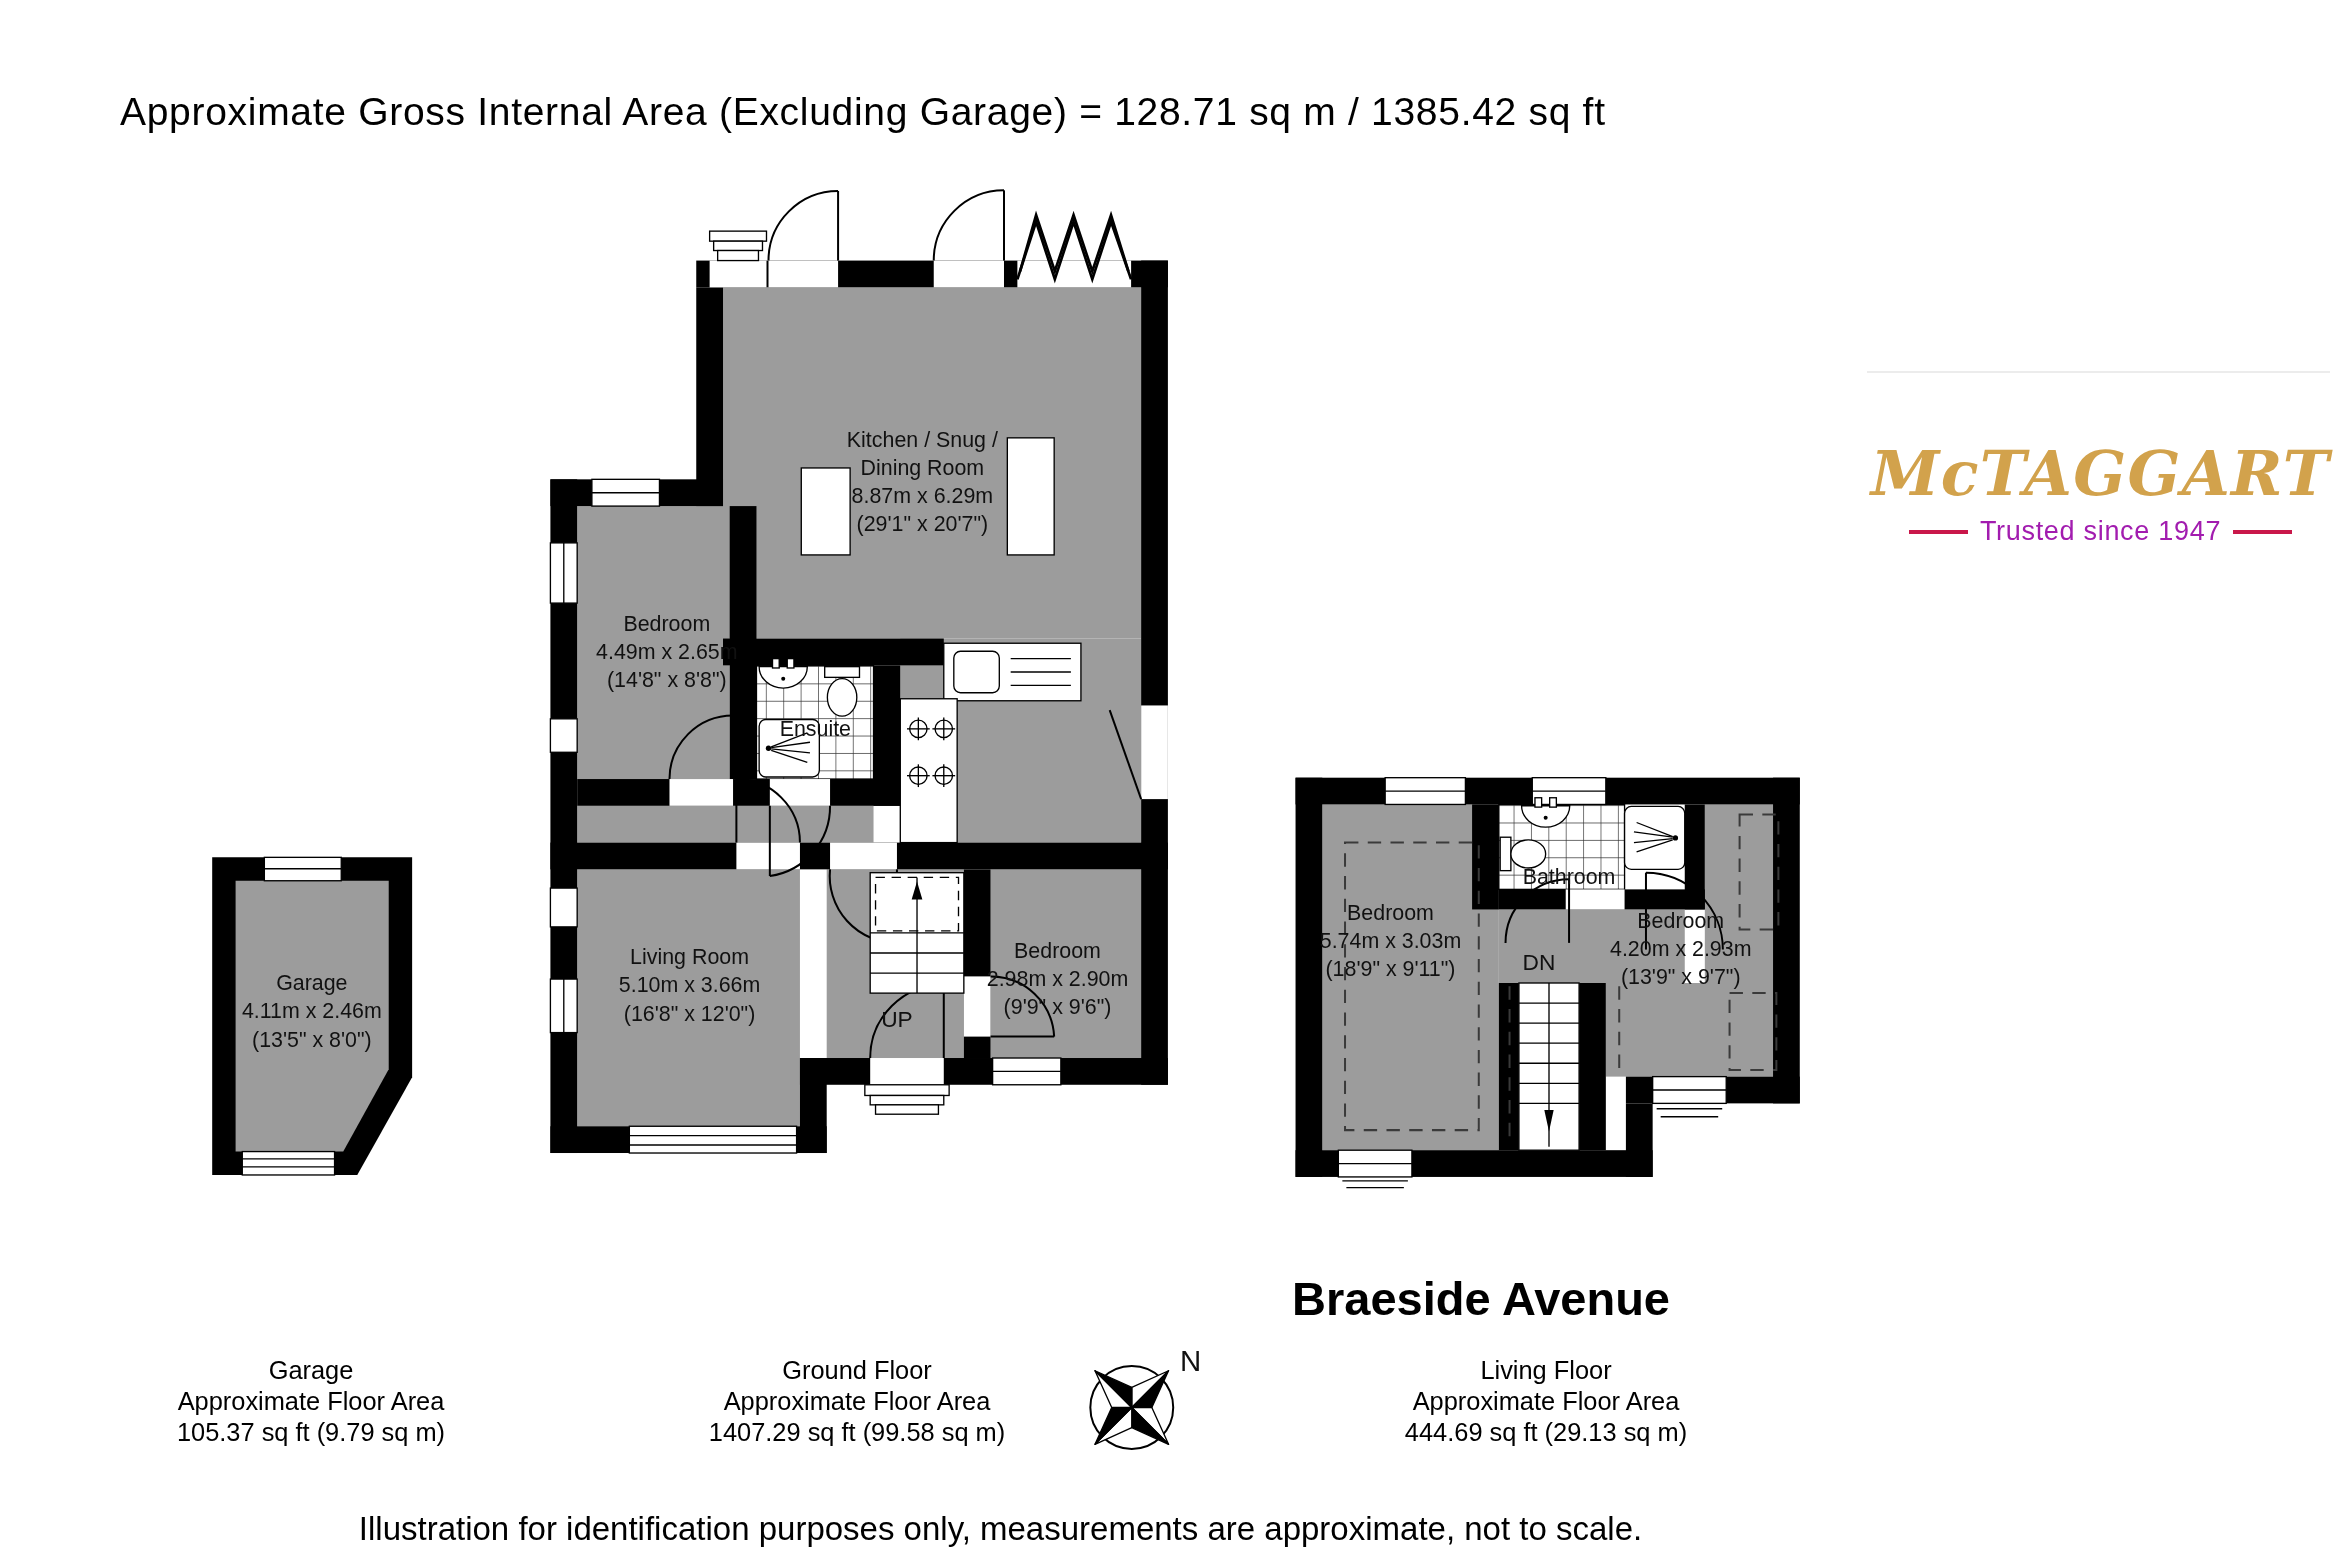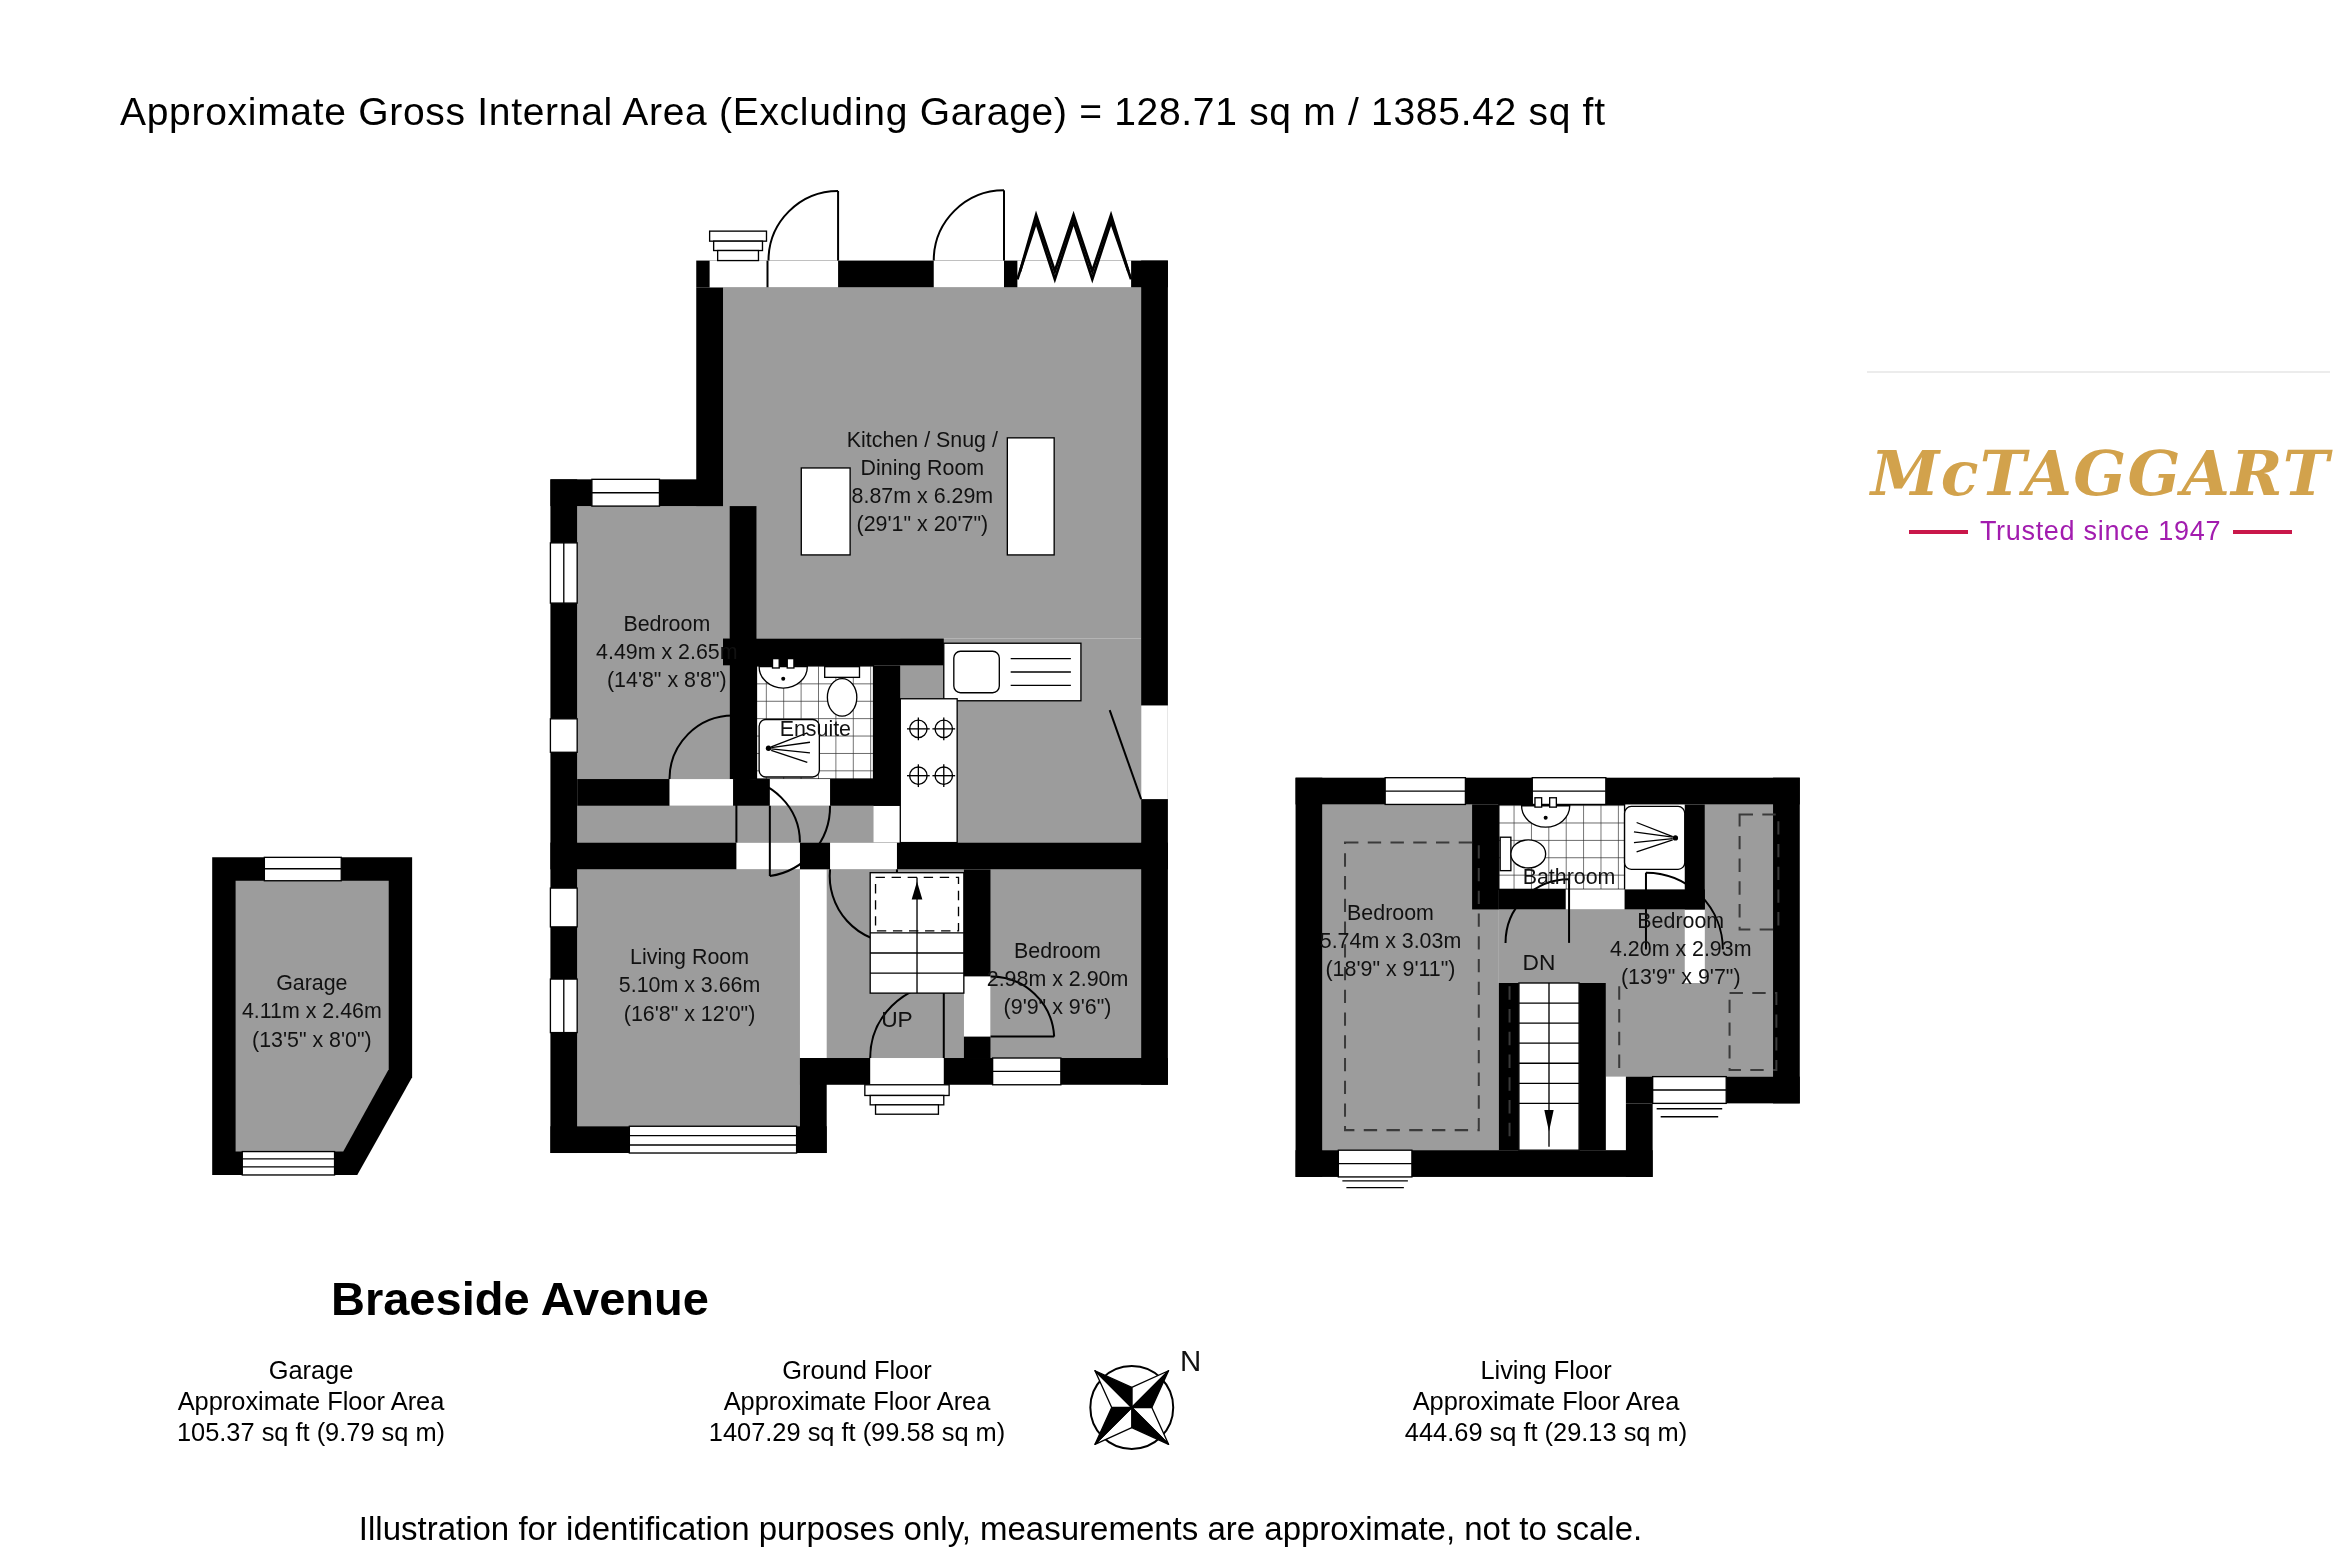--- a/index.html
+++ b/index.html
@@ -7,21 +7,21 @@
           font-family:"Liberation Sans",sans-serif;color:#000;margin-top:39px;}
   .abs{position:absolute;}
   #title{left:120px;top:51px;font-size:39px;letter-spacing:0.7px;white-space:nowrap;}
   #logo-rule{left:1867px;top:332px;width:463px;height:2px;background:#ececec;}
   #logo{left:1866px;top:402px;width:469px;text-align:center;}
   .logo-line{font-family:"DejaVu Serif",serif;font-style:italic;font-weight:700;
              font-size:62px;line-height:66px;color:#D2A24C;letter-spacing:1.3px;}
   #logo-tagline{margin-top:9.4px;display:flex;align-items:center;justify-content:center;gap:12px;}
   #logo-tagline .rule{width:59px;height:3.3px;background:#C9174A;}
   #logo-tagline .tag{font-size:27px;color:#a21caf;letter-spacing:0.7px;}
-  #address-title{left:331px;top:1232px;width:1339px;text-align:left;
+  #address-title{left:331px;top:1232px;width:1339px;text-align:right;
                  font-size:47px;font-weight:700;}
   .col-label{top:1316px;width:402px;text-align:center;font-size:25.4px;line-height:31px;}
   #col-garage{left:110px;} #col-ground{left:656px;} #col-first{left:1345px;}
   #disclaimer{left:0px;top:1471px;width:2001px;text-align:center;font-size:33px;}
   #copyright{left:0px;top:1518px;width:2001px;text-align:center;font-size:33px;}
   svg text{font-family:"Liberation Sans",sans-serif;fill:#111;}
   .room-label{font-size:32px;}
   .stair-label{font-size:34px;}
   .compass-label{font-size:44px;}
 </style>

